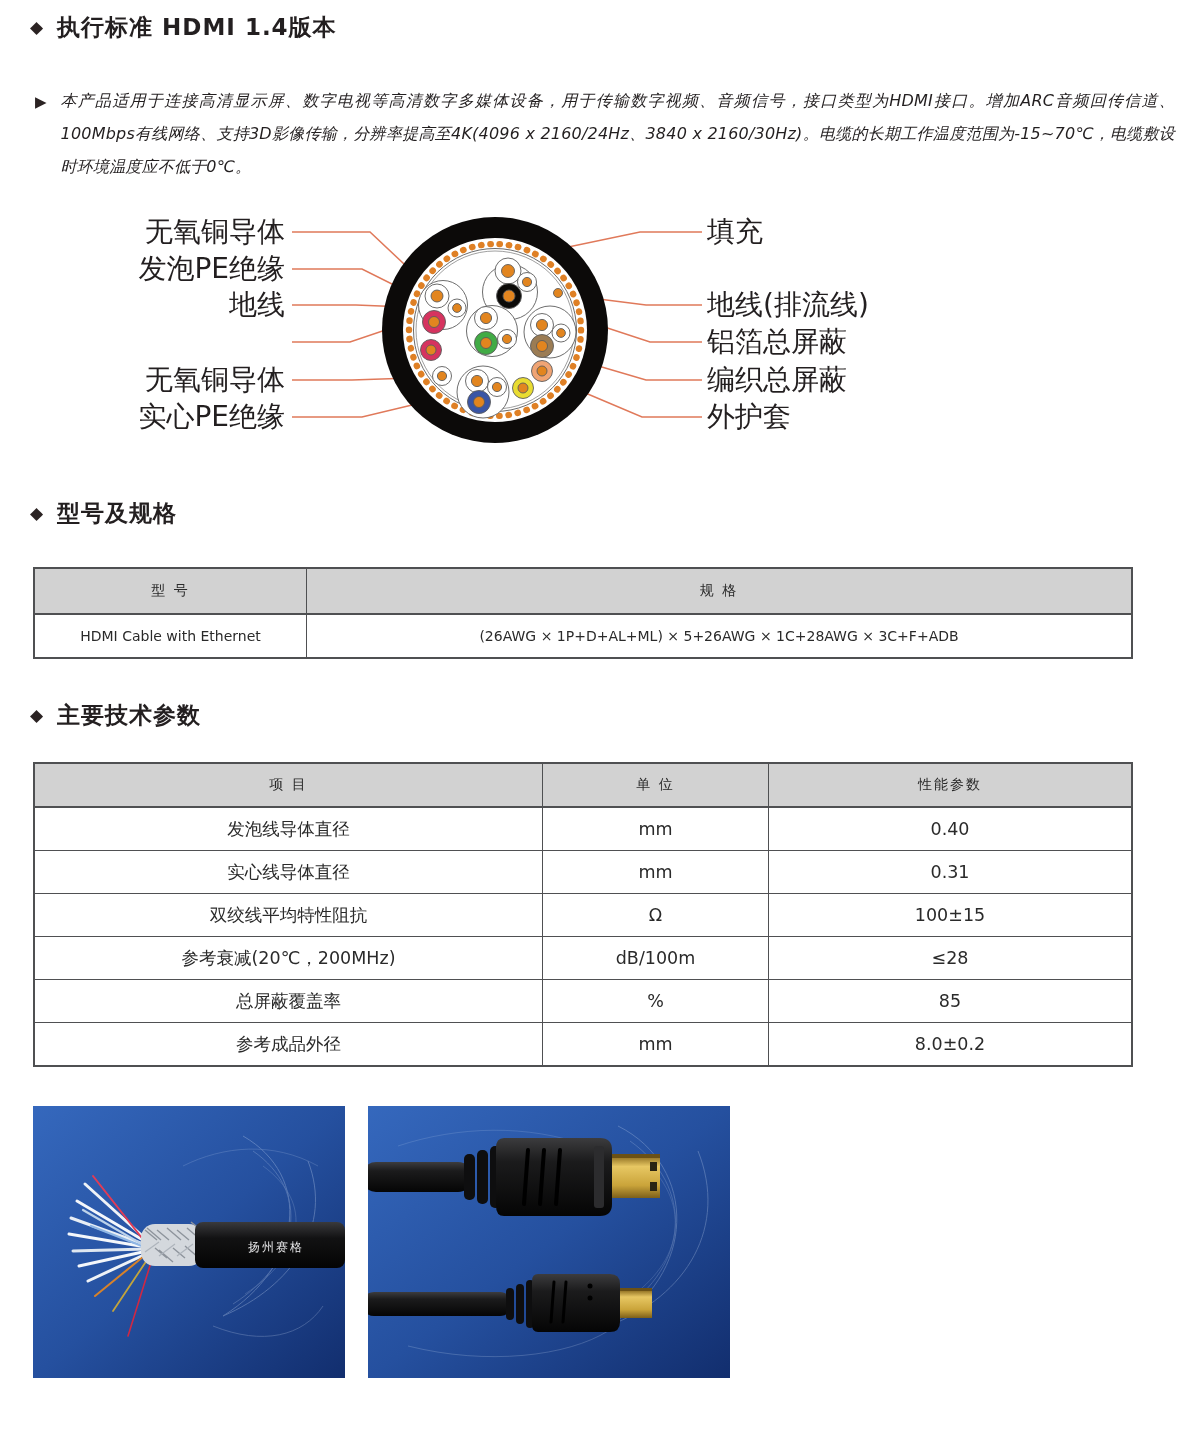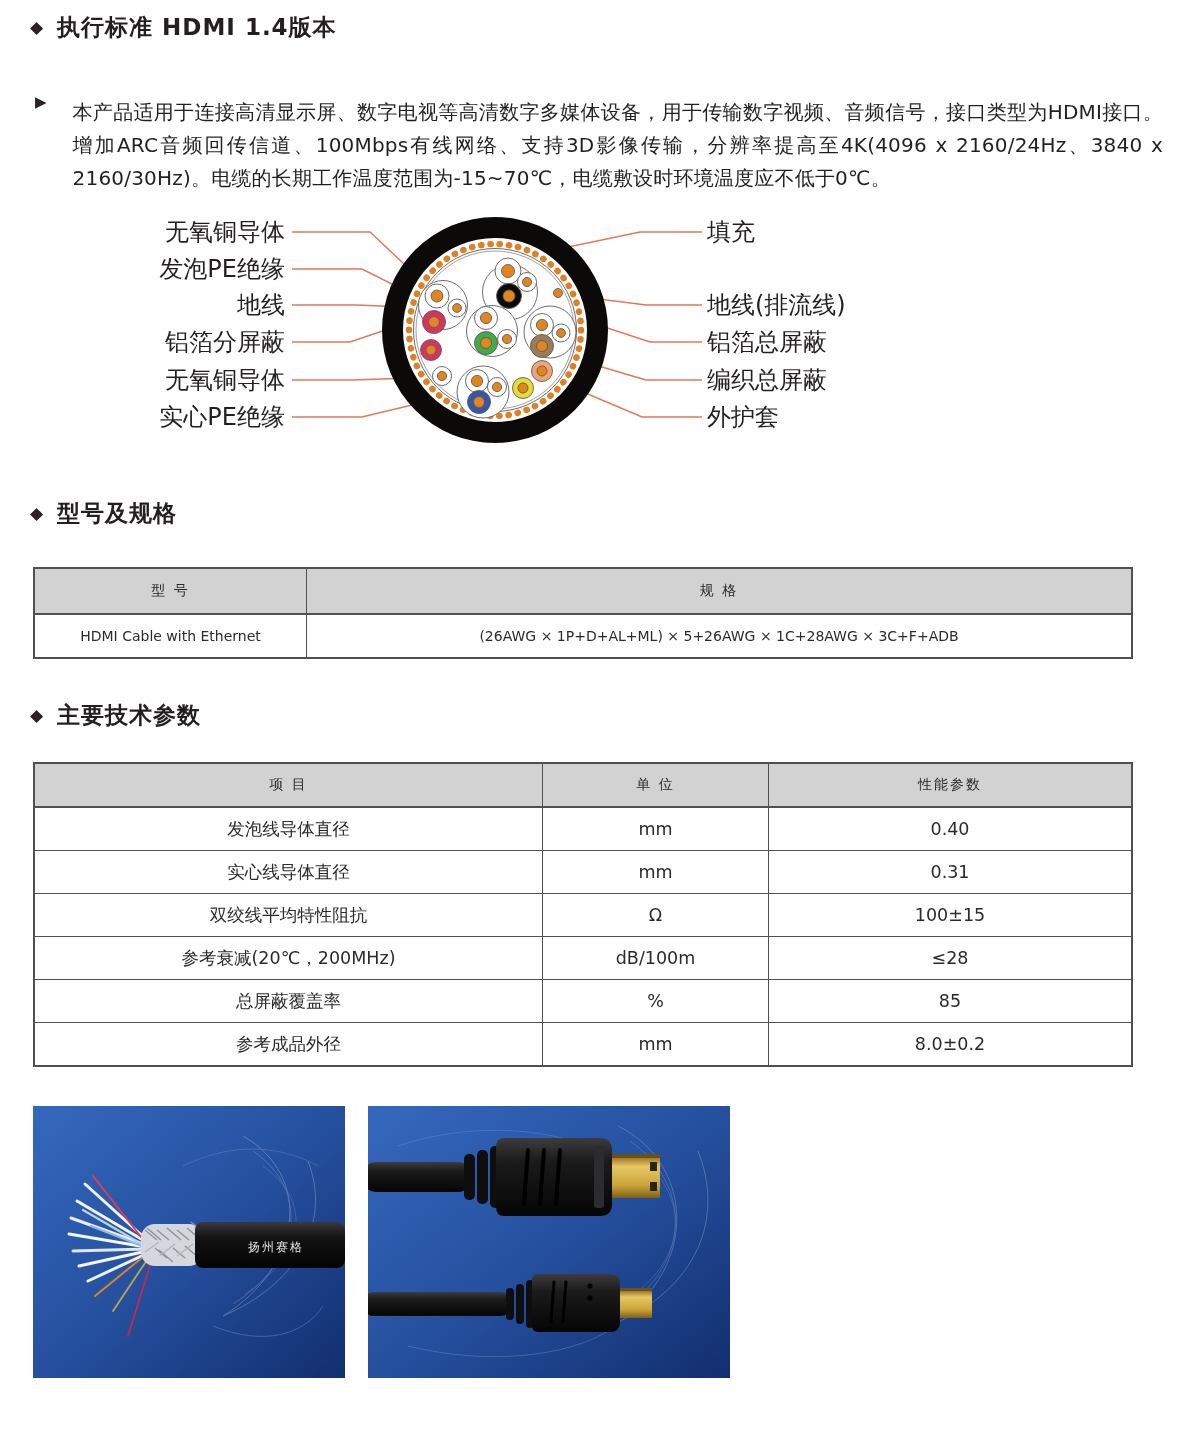--- a/index.html
+++ b/index.html
@@ -7,25 +7,25 @@
     position:relative;width:1200px;height:1439px;margin:0 auto;background:#fff;
     font-family:"DejaVu Sans","Liberation Sans",sans-serif;color:#231f20;overflow:hidden;
   }
   
   .h-row{position:absolute;display:flex;align-items:center;gap:14px;}
   .h-row .diamond{font-size:17px;line-height:1;color:#2b2323;}
   .h-row .h-text{font-size:23px;font-weight:bold;letter-spacing:1px;}
   
   .intro{position:absolute;top:84px;left:35px;width:1140px;display:flex;gap:14px;}
   .intro .tri{font-size:15px;line-height:33px;color:#2b2323;flex:0 0 auto;padding-top:2px;}
-  .intro p{margin:12px;font-size:20px;line-height:33px;text-align:justify;letter-spacing:0.2px;}
+  .intro p{margin:0;font-size:16px;line-height:33px;text-align:justify;letter-spacing:0.2px;font-style:italic;}
   
   .diagram{position:absolute;top:205px;left:0;width:1200px;height:262px;}
   .diagram svg{position:absolute;top:0;left:0;}
-  .dlabel{position:absolute;font-size:24px;line-height:30px;white-space:nowrap;}
+  .dlabel{position:absolute;font-size:28px;line-height:30px;white-space:nowrap;}
   .dlabel.left{width:240px;left:45px;text-align:right;}
   .dlabel.right{left:707px;text-align:left;}
   
   table{border-collapse:collapse;table-layout:fixed;}
   .dtable{position:absolute;left:33px;width:1100px;background:#fff;
           border:2px solid #4f5052;font-size:17.5px;color:#2a2a2a;}
   .dtable th{background:#d2d2d2;font-weight:normal;font-size:14px;letter-spacing:2px;
              border-bottom:2px solid #4f5052;}
   .dtable th,.dtable td{border-left:1px solid #4f5052;text-align:center;padding:0;}
   .dtable th:first-child,.dtable td:first-child{border-left:none;}
@@ -150,21 +150,20 @@
           <circle cx="162" cy="156" r="10.5" fill="#f0a474"></circle>
             <circle cx="162" cy="156" r="5" fill="#e2851f"></circle>
           <circle cx="178" cy="78" r="4.5" fill="#e2851f"></circle>
         </g>
       </g>
     </svg>
 
     <div class="dlabel left" style="top:12px;">无氧铜导体</div>
     <div class="dlabel left" style="top:49px;">发泡PE绝缘</div>
     <div class="dlabel left" style="top:85px;">地线</div>
-    <div class="dlabel left" style="top:122px;">铝箔分屏蔽</div>
     <div class="dlabel left" style="top:160px;">无氧铜导体</div>
     <div class="dlabel left" style="top:197px;">实心PE绝缘</div>
     <div class="dlabel right" style="top:12px;">填充</div>
     <div class="dlabel right" style="top:85px;">地线(排流线)</div>
     <div class="dlabel right" style="top:122px;">铝箔总屏蔽</div>
     <div class="dlabel right" style="top:160px;">编织总屏蔽</div>
     <div class="dlabel right" style="top:197px;">外护套</div>
   </div>
 
   <div class="h-row" style="top:498px;left:30px;">

